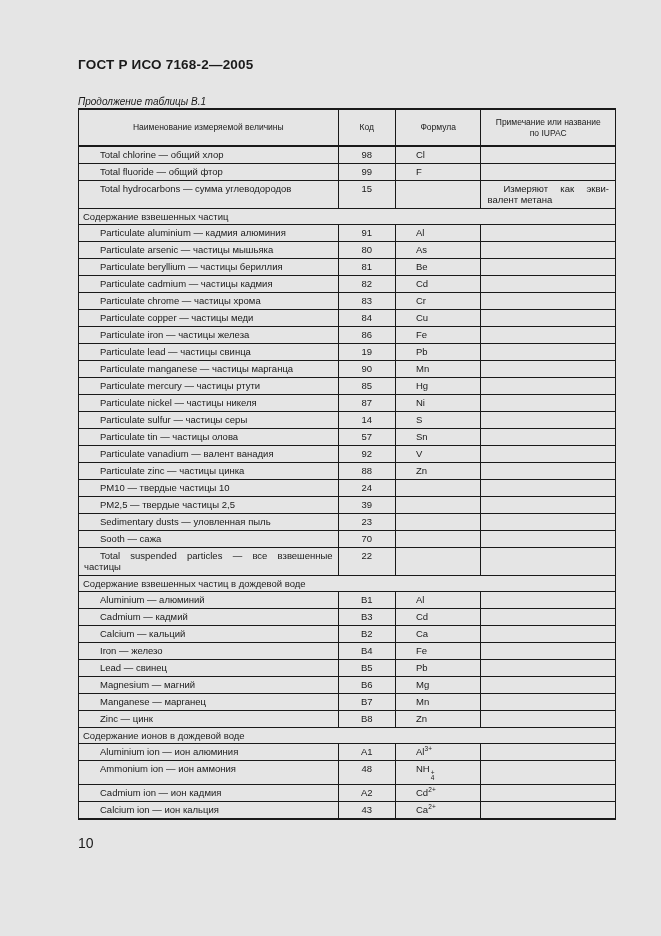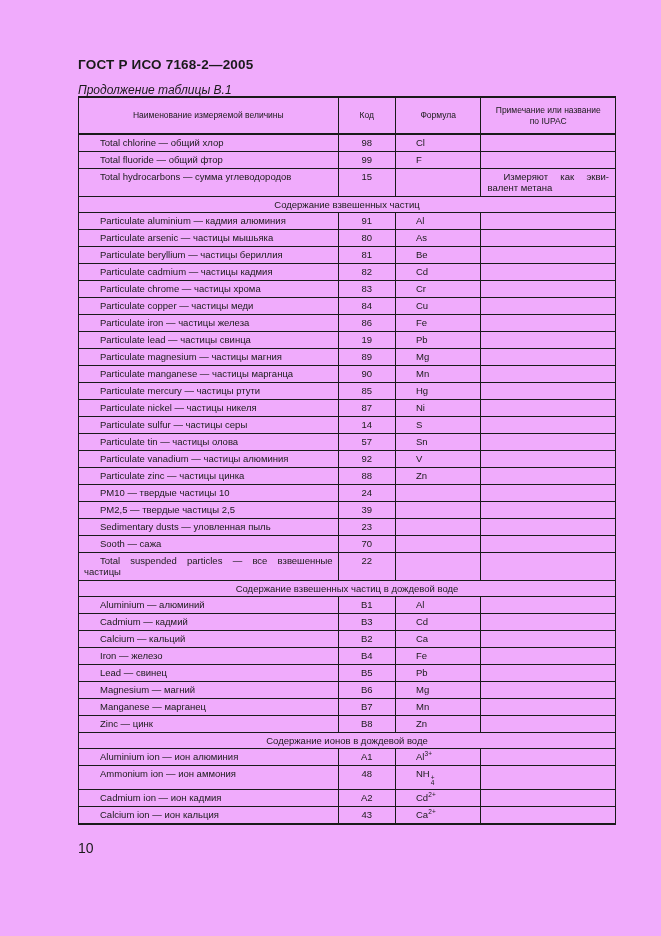--- a/index.html
+++ b/index.html
@@ -1,37 +1,37 @@
 <!DOCTYPE html>
 <html><head>
 <meta charset="utf-8">
 <style>
   * { box-sizing: border-box; }
   html, body { margin: 0; padding: 0; background: #ffffff; }
   .page {
     position: relative;
     width: 661px;
     height: 936px;
-    background: #f0abfc;
+    background: #e5e5e5;
     font-family: "Liberation Sans", sans-serif;
     color: #1a1a1a;
     padding: 57px 45px 0 78px;
     overflow: hidden;
   }
   .doc-code {
     font-size: 13.5px;
     font-weight: bold;
     letter-spacing: 0.2px;
     line-height: 15px;
   }
   .table-caption {
     font-style: italic;
-    font-size: 12px;
+    font-size: 10px;
     line-height: 12px;
-    margin-top: 12px;
+    margin-top: 24px;
   }
   table.gost {
     border-collapse: collapse;
     table-layout: fixed;
     width: 538px;
     border: 1px solid #1a1a1a;
     border-top-width: 2px;
     border-bottom-width: 2px;
   }
   table.gost th {
@@ -67,21 +67,20 @@
   }
   td.c-formula {
     padding: 2px 4px 3px 20px;
   }
   td.c-note {
     padding: 2px 6px 3px 6px;
     text-indent: 16px;
     text-align: justify;
   }
   td.section {
-    text-align: center;
     padding: 2px 4px 2px 4px;
     text-indent: 0;
   }
   sup.fsup2 {
     font-size: 6.5px;
     line-height: 0;
     vertical-align: 4px;
     letter-spacing: 0.3px;
   }
   .fstack {
@@ -178,26 +177,20 @@
           <td class="c-formula">Fe</td>
           <td class="c-note"></td>
         </tr>
         <tr>
           <td class="c-name">Particulate lead — частицы свинца</td>
           <td class="c-code">19</td>
           <td class="c-formula">Pb</td>
           <td class="c-note"></td>
         </tr>
         <tr>
-          <td class="c-name">Particulate magnesium — частицы магния</td>
-          <td class="c-code">89</td>
-          <td class="c-formula">Mg</td>
-          <td class="c-note"></td>
-        </tr>
-        <tr>
           <td class="c-name">Particulate manganese — частицы марганца</td>
           <td class="c-code">90</td>
           <td class="c-formula">Mn</td>
           <td class="c-note"></td>
         </tr>
         <tr>
           <td class="c-name">Particulate mercury — частицы ртути</td>
           <td class="c-code">85</td>
           <td class="c-formula">Hg</td>
           <td class="c-note"></td>
@@ -214,21 +207,21 @@
           <td class="c-formula">S</td>
           <td class="c-note"></td>
         </tr>
         <tr>
           <td class="c-name">Particulate tin — частицы олова</td>
           <td class="c-code">57</td>
           <td class="c-formula">Sn</td>
           <td class="c-note"></td>
         </tr>
         <tr>
-          <td class="c-name">Particulate vanadium — частицы алюминия</td>
+          <td class="c-name">Particulate vanadium — валент ванадия</td>
           <td class="c-code">92</td>
           <td class="c-formula">V</td>
           <td class="c-note"></td>
         </tr>
         <tr>
           <td class="c-name">Particulate zinc — частицы цинка</td>
           <td class="c-code">88</td>
           <td class="c-formula">Zn</td>
           <td class="c-note"></td>
         </tr>

